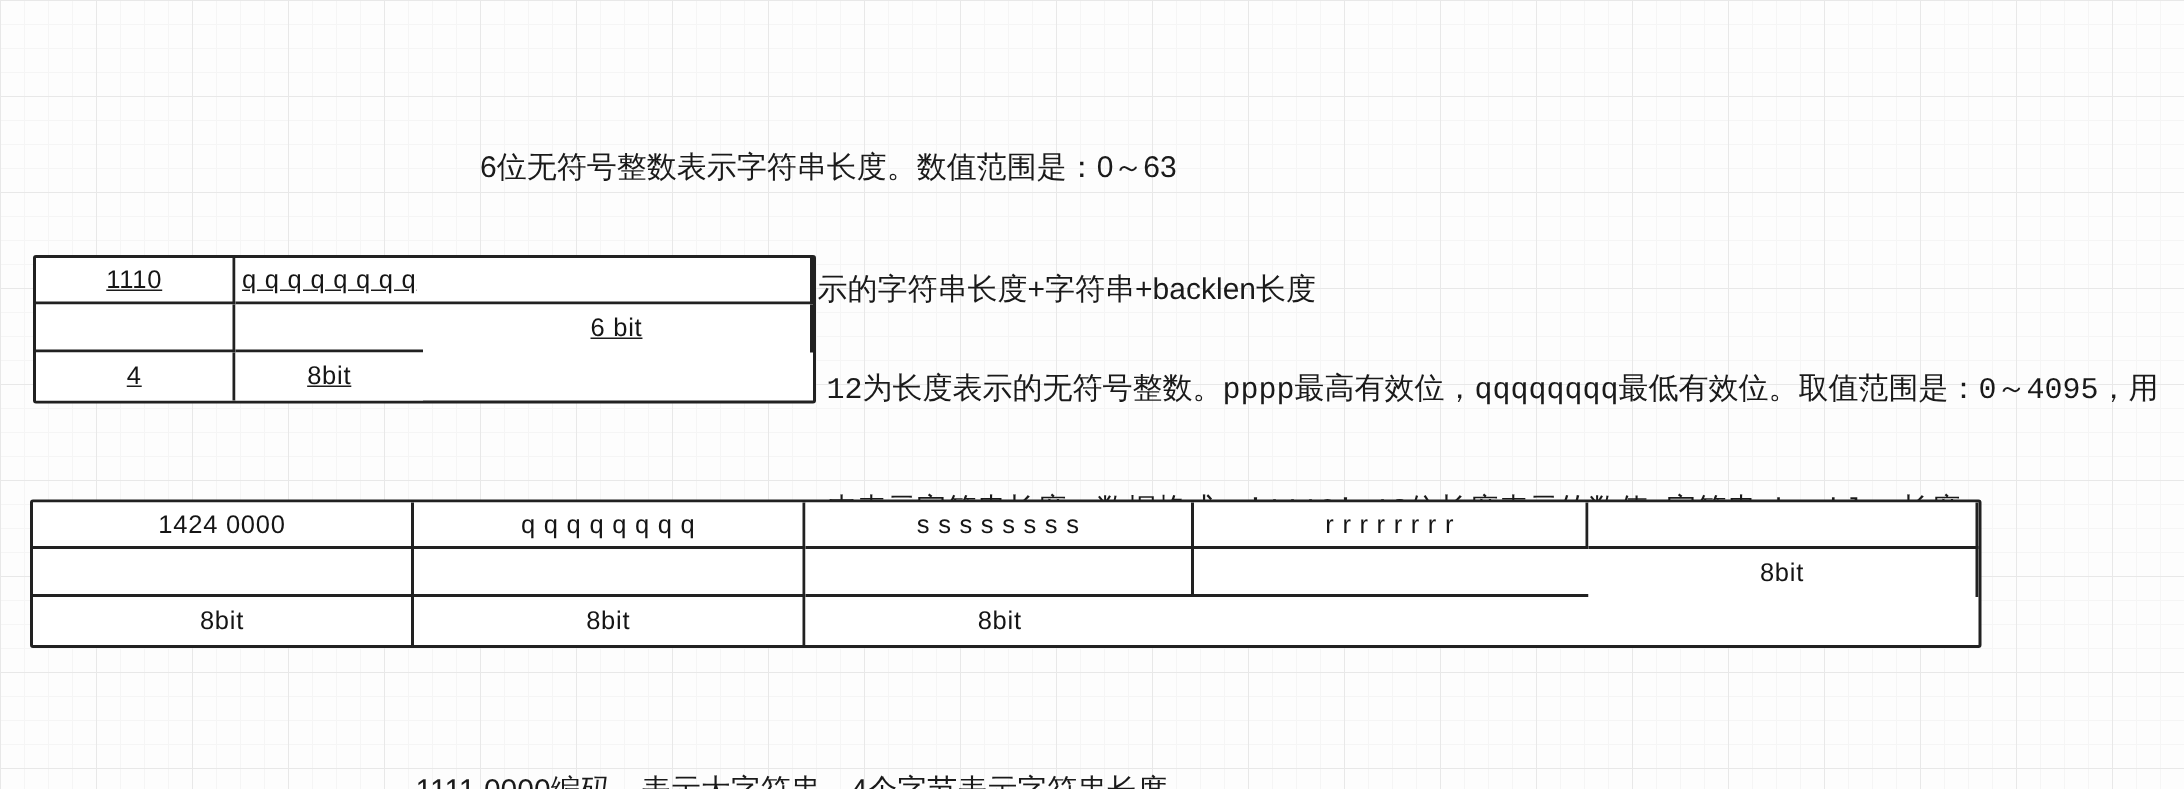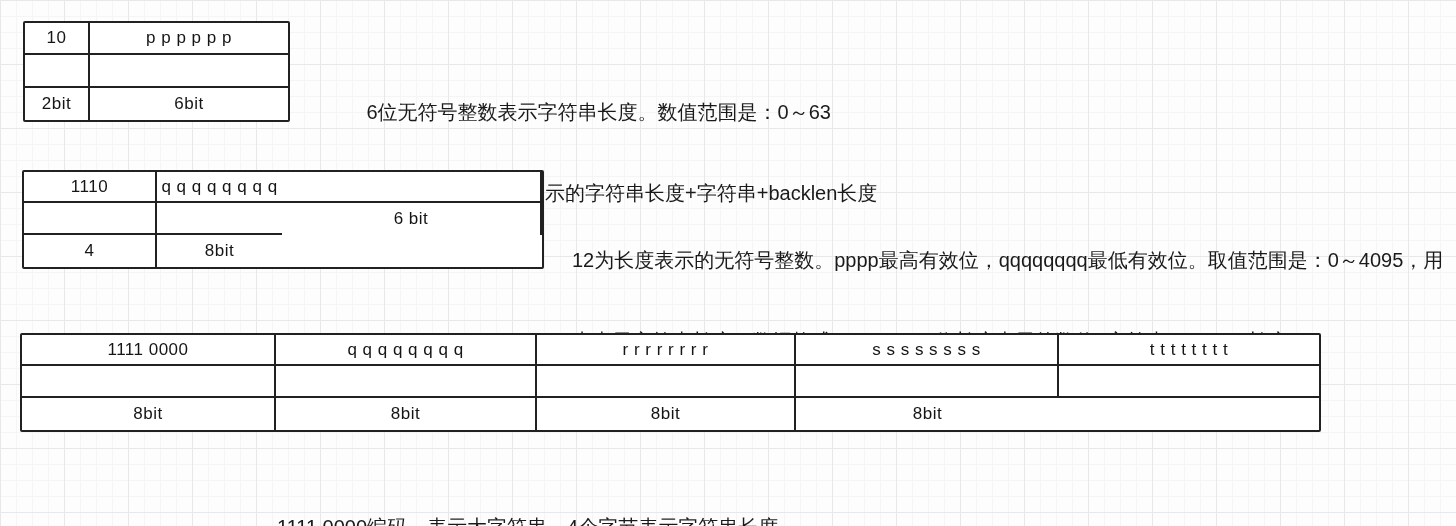--- a/index.html
+++ b/index.html
@@ -50,55 +50,39 @@
     background-image: repeating-linear-gradient(
       135deg, transparent 0 4.5px, var(--orange, #dd9a47) 4.5px 6.3px);
   }
   .hatch-p {
     background-image: repeating-linear-gradient(
       135deg, transparent 0 4.5px, var(--purple, #7568c5) 4.5px 6.3px);
   }
 
   
   .t1 { left: 23px;  top: 21px;  grid-template-columns: 65px 198px;  grid-template-rows: 32px 33px 32px; }
-  .t2 { left: 22px;  top: 170px; grid-template-columns: 133px 125px 260px; grid-template-rows: 31px 32px 32px; }
+  .t2 { left: 22px;  top: 170px; grid-template-columns: 133px 125px 260px; grid-template-rows: 31px 32px 32px; text-decoration: underline; }
   .t3 { left: 20px;  top: 333px; grid-template-columns: 254px 261px 259px 263px 260px; grid-template-rows: 31px 32px 32px; }
 
   .note {
     position: absolute;
     font-size: 20px;
     line-height: 27px;
     white-space: pre;
     color: #1a1a1a;
   }
-  .n1 { left: 320px; top: 45px; text-align: center; }
-  .n2 { left: 572px; top: 193px; }
+  .n1 { left: 320px; top: 45px; }
+  .n2 { left: 551px; top: 193px; font-family: Liberation Mono, monospace; }
   .n3 { left: 277px; top: 460px; }
 </style>
 </head>
 <body>
 
 <div class="canvas">
 
-  <div class="bitTable t1">
-    <div class="cell hatch-o">
-        <span>10</span>
-      </div>
-    <div class="cell last-col">
-        <span>p p p p p p</span>
-      </div>
-    <div class="cell hatch-o"></div>
-    <div class="cell hatch-p last-col"></div>
-    <div class="cell hatch-o last-row">
-        <span>2bit</span>
-      </div>
-    <div class="cell last-col last-row">
-        <span>6bit</span>
-      </div>
-  </div>
 
   <div class="note n1">
     <div>6位无符号整数表示字符串长度。数值范围是：0～63</div>
     <div>数据格式：10+6位整数表示的字符串长度+字符串+backlen长度</div>
   </div>
 
   <div class="bitTable t2">
     <div class="cell hatch-o">
         <span>1110</span>
       </div>
@@ -119,33 +103,30 @@
       </div>
   </div>
 
   <div class="note n2">
     <div>12为长度表示的无符号整数。pppp最高有效位，qqqqqqqq最低有效位。取值范围是：0～4095，用</div>
     <div>来表示字符串长度。数据格式：'1110'+12位长度表示的数值+字符串+backlen长度</div>
   </div>
 
   <div class="bitTable t3">
     <div class="cell hatch-o">
-        <span>1111 0000</span>
+        <span>1424 0000</span>
       </div>
     <div class="cell">
         <span>q q q q q q q q</span>
       </div>
     <div class="cell">
-        <span>r r r r r r r r</span>
+        <span>s s s s s s s s</span>
       </div>
     <div class="cell">
-        <span>s s s s s s s s</span>
-      </div>
-    <div class="cell last-col">
-        <span>t t t t t t t t</span>
+        <span>r r r r r r r r</span>
       </div>
     <div class="cell hatch-o"></div>
     <div class="cell hatch-p"></div>
     <div class="cell hatch-p"></div>
     <div class="cell hatch-p"></div>
     <div class="cell hatch-p last-col"></div>
     <div class="cell last-row">
         <span>8bit</span>
       </div>
     <div class="cell last-row">

